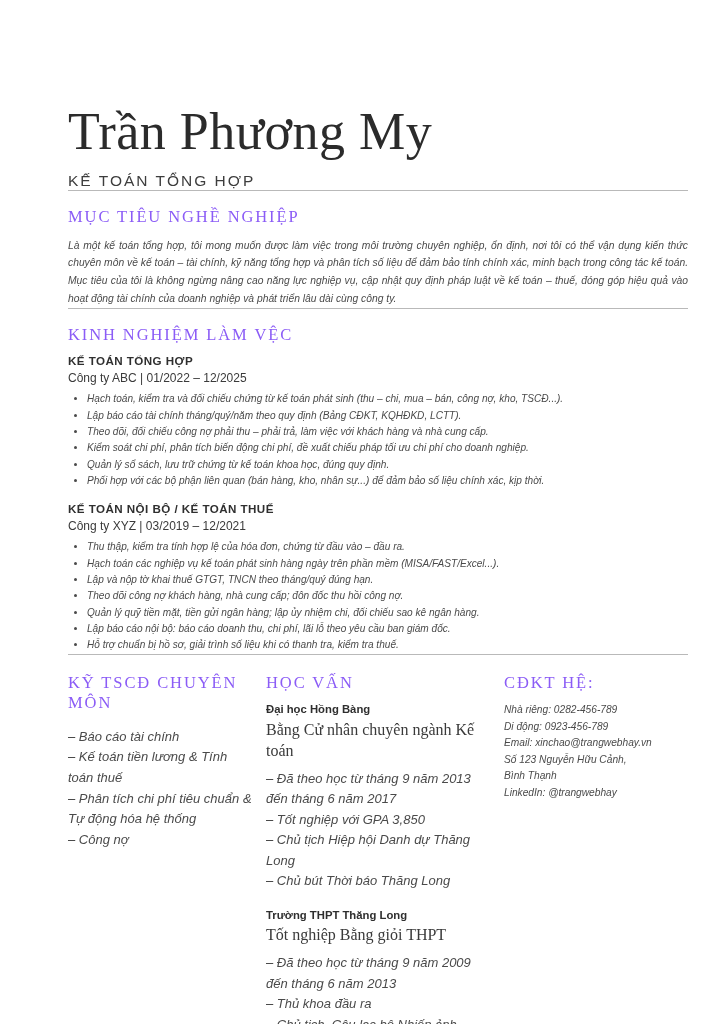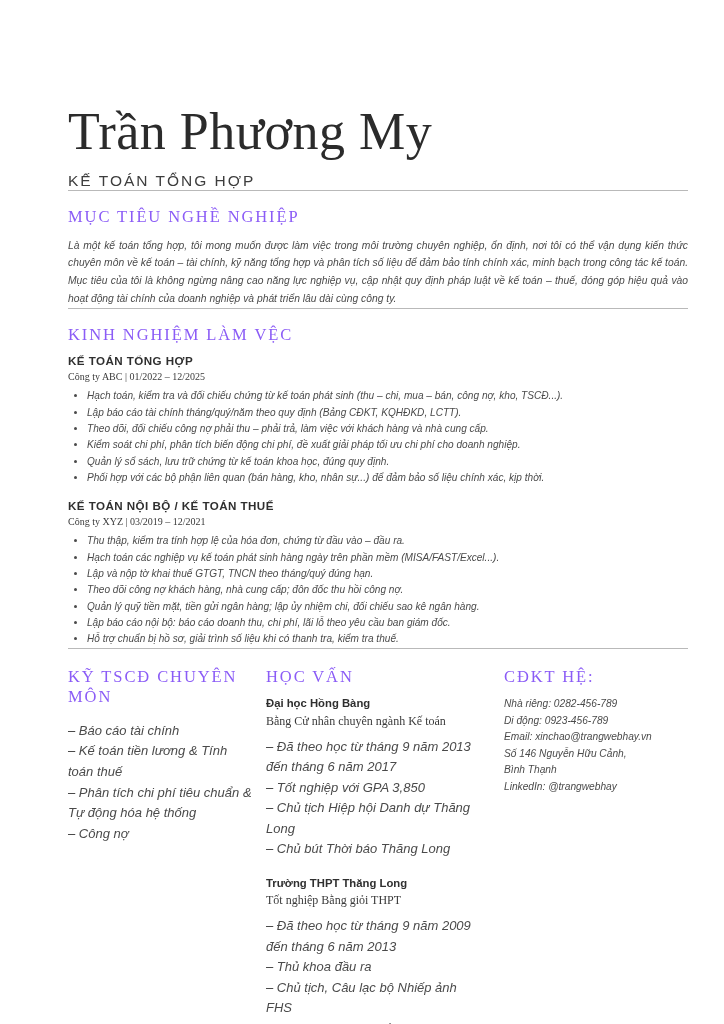--- a/index.html
+++ b/index.html
@@ -77,22 +77,22 @@
   .job { margin-top: 6px; }
   .job + .job { margin-top: 13px; }
   .job-title {
     font-size: 11.6px;
     font-weight: bold;
     letter-spacing: 0.45px;
     color: #2f2f2f;
     margin-bottom: 4px;
   }
   .job-meta {
-    font-family: Liberation Serif, serif;
-    font-size: 10px;
+    font-family: Liberation Sans, sans-serif;
+    font-size: 12px;
     color: #3a3a3a;
     margin-bottom: 6px;
   }
   ul.bullets {
     list-style: none;
     margin: 0;
     padding: 0;
   }
   ul.bullets li {
     position: relative;
@@ -140,21 +140,21 @@
   .edu-block + .edu-block { margin-top: 16px; }
   .edu-school {
     font-size: 11.3px;
     font-weight: bold;
     color: #2f2f2f;
     margin-bottom: 3px;
     line-height: 1.3;
   }
   .edu-degree {
     font-family: "Liberation Serif", serif;
-    font-size: 12px;
+    font-size: 16px;
     color: #3a3a3a;
     margin-bottom: 7px;
     line-height: 1.3;
   }
 
   .contact-list {
     list-style: none;
     margin: 4px 0 0 0;
     padding: 0;
   }
@@ -187,21 +187,21 @@
   <div>
     <div class="sec-title">KINH NGHIỆM LÀM VỆC</div>
 
     <div class="job">
       <div class="job-title">KẾ TOÁN TỔNG HỢP</div>
       <div class="job-meta">Công ty ABC | 01/2022 – 12/2025</div>
       <ul class="bullets">
         <li>Hạch toán, kiểm tra và đối chiếu chứng từ kế toán phát sinh (thu – chi, mua – bán, công nợ, kho, TSCĐ...).</li>
         <li>Lập báo cáo tài chính tháng/quý/năm theo quy định (Bảng CĐKT, KQHĐKD, LCTT).</li>
         <li>Theo dõi, đối chiếu công nợ phải thu – phải trả, làm việc với khách hàng và nhà cung cấp.</li>
-        <li>Kiểm soát chi phí, phân tích biến động chi phí, đề xuất giải pháp tối ưu chi phí cho doanh nghiệp.</li>
+        <li>Kiểm soát chi phí, phân tích biến động chi phí, đề xuất chiếu pháp tối ưu chi phí cho doanh nghiệp.</li>
         <li>Quản lý sổ sách, lưu trữ chứng từ kế toán khoa học, đúng quy định.</li>
         <li>Phối hợp với các bộ phận liên quan (bán hàng, kho, nhân sự...) để đảm bảo số liệu chính xác, kịp thời.</li>
       </ul>
     </div>
 
     <div class="job">
       <div class="job-title">KẾ TOÁN NỘI BỘ / KẾ TOÁN THUẾ</div>
       <div class="job-meta">Công ty XYZ | 03/2019 – 12/2021</div>
       <ul class="bullets">
         <li>Thu thập, kiểm tra tính hợp lệ của hóa đơn, chứng từ đầu vào – đầu ra.</li>
@@ -254,20 +254,20 @@
         </ul>
       </div>
     </div>
 
     <div class="col col-contact">
       <div class="sec-title">CĐKT HỆ:</div>
       <ul class="contact-list">
         <li>Nhà riêng: 0282-456-789</li>
         <li>Di động: 0923-456-789</li>
         <li>Email: xinchao@trangwebhay.vn</li>
-        <li>Số 146 Nguyễn Hữu Cảnh,</li>
+        <li>Số 123 Nguyễn Hữu Cảnh,</li>
         <li>Bình Thạnh</li>
         <li>LinkedIn: @trangwebhay</li>
       </ul>
     </div>
 
   </div>
 </div>
 
 </body></html>

